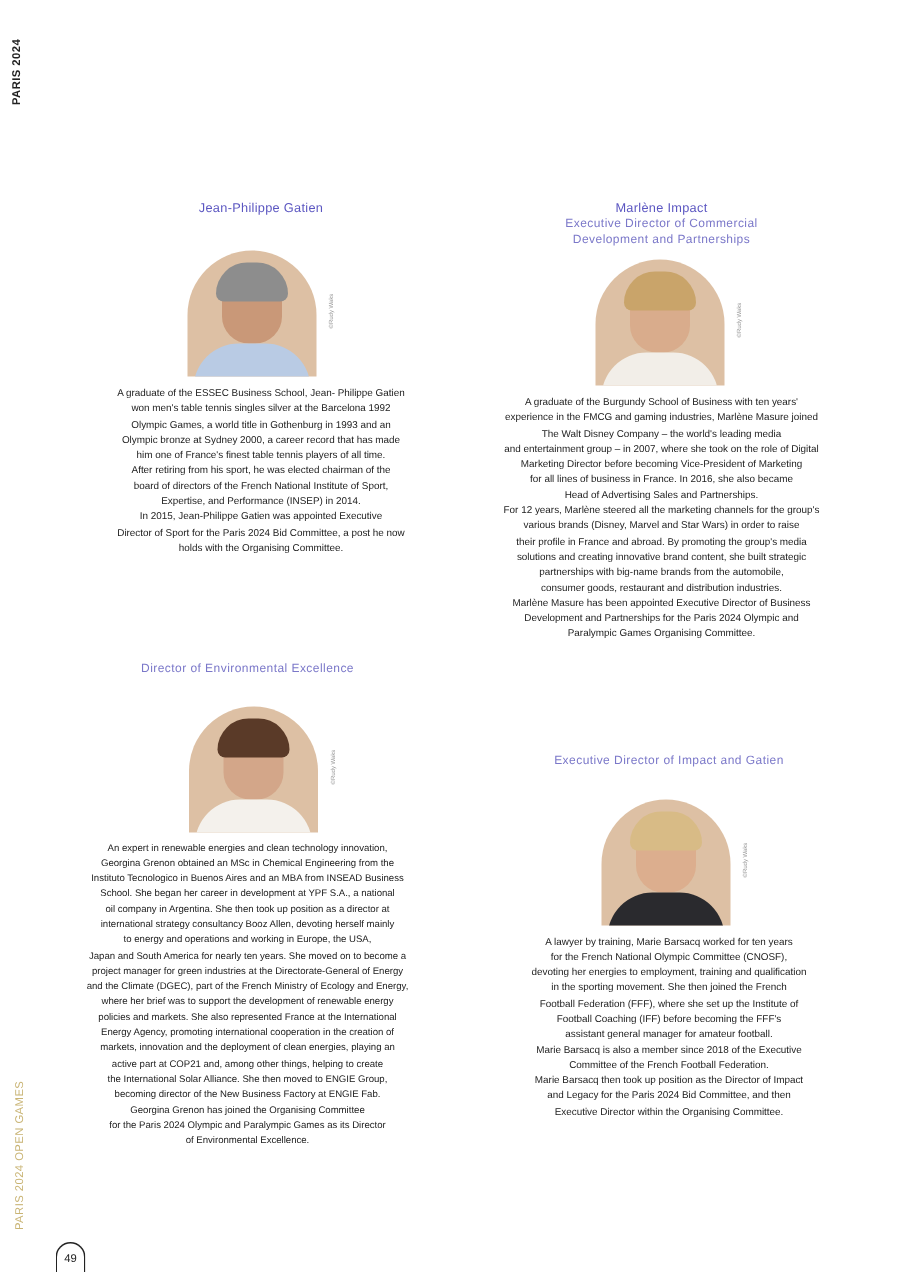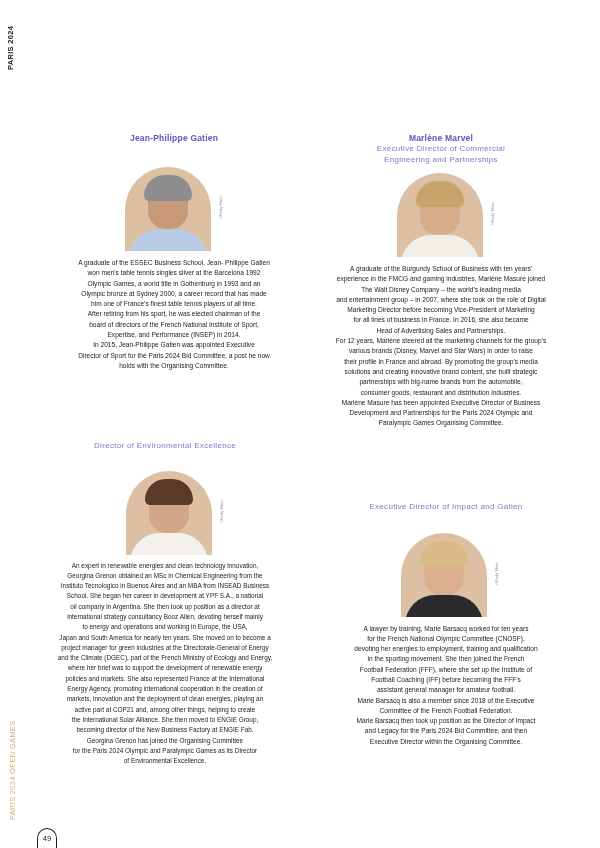--- a/index.html
+++ b/index.html
@@ -4,21 +4,21 @@
 <style>
   html, body { margin: 0; padding: 0; background: #ffffff; }
   body { width: 600px; height: 848px; position: relative; overflow: hidden; font-family: "Liberation Sans", sans-serif; color: #1e1e1e; }
   .side-top { position: absolute; left: 6px; top: 30px; width: 12px; height: 40px; }
   .side-top span { position: absolute; left: 0; top: 40px; transform: rotate(-90deg); transform-origin: 0 0; font-size: 7.5px; font-weight: bold; letter-spacing: 0.3px; color: #222; white-space: nowrap; }
   .side-bottom { position: absolute; left: 8px; top: 820px; }
   .side-bottom span { position: absolute; left: 0; top: 0; transform: rotate(-90deg); transform-origin: 0 0; font-size: 7.5px; letter-spacing: 0.3px; color: #c9b474; white-space: nowrap; }
   .page-num { position: absolute; left: 37px; top: 828px; width: 20px; height: 22px; border: 1.2px solid #222; border-bottom: none; border-radius: 10px 10px 0 0; font-size: 7.5px; text-align: center; line-height: 20px; color: #222; box-sizing: border-box; }
 
   .card { position: absolute; text-align: center; }
-  .name { font-size: 8.5px; font-weight: bold; color: #5b56c1; line-height: 11px; letter-spacing: 0.2px; }
+  .name { font-size: 8.5px; font-weight: normal; color: #5b56c1; line-height: 11px; letter-spacing: 0.2px; }
   .role { font-size: 8px; color: #7b78c9; line-height: 10.5px; letter-spacing: 0.3px; }
   .photo-wrap { position: relative; margin: 0 auto; }
   .photo { position: absolute; left: 0; top: 0; width: 86px; height: 84px; border-radius: 43px 43px 0 0; background: #ddc0a4; overflow: hidden; }
   .photo .face { position: absolute; left: 23px; top: 14px; width: 40px; height: 48px; border-radius: 20px 20px 18px 18px; background: #c99878; }
   .photo .hair { position: absolute; left: 19px; top: 8px; width: 48px; height: 26px; border-radius: 24px 24px 6px 6px; }
   .photo .shoulders { position: absolute; left: 4px; top: 62px; width: 78px; height: 30px; border-radius: 30px 30px 0 0; }
   .credit { position: absolute; top: 52px; font-size: 4px; color: #999; transform: rotate(-90deg); transform-origin: 0 0; white-space: nowrap; }
   .bio { font-size: 6.6px; line-height: 10.3px; color: #222; }
 </style>
 </head>
@@ -51,23 +51,23 @@
     <div>After retiring from his sport, he was elected chairman of the</div>
     <div>board of directors of the French National Institute of Sport,</div>
     <div>Expertise, and Performance (INSEP) in 2014.</div>
     <div>In 2015, Jean-Philippe Gatien was appointed Executive</div>
     <div>Director of Sport for the Paris 2024 Bid Committee, a post he now</div>
     <div>holds with the Organising Committee.</div>
   </div>
 </div>
 
 <div class="card" style="left:312px; top:133px; width:258px;">
-  <div class="name">Marlène Marvel</div>
+  <div class="name">Marlène Impact</div>
   <div class="role">Executive Director of Commercial</div>
-  <div class="role">Engineering and Partnerships</div>
+  <div class="role">Development and Partnerships</div>
   <div class="photo-wrap" style="width:86px; height:84px; margin-top:8px; left:-1px;">
     <div class="photo">
       <div class="face" style="background:#d9ac8c;"></div>
       <div class="hair" style="background:#c9a46a;"></div>
       <div class="shoulders" style="background:#f2eee8;"></div>
     </div>
     <div class="credit" style="left:93px;">©Rudy Waks</div>
   </div>
   <div class="bio" style="margin-top:7px;">
     <div>A graduate of the Burgundy School of Business with ten years'</div>

